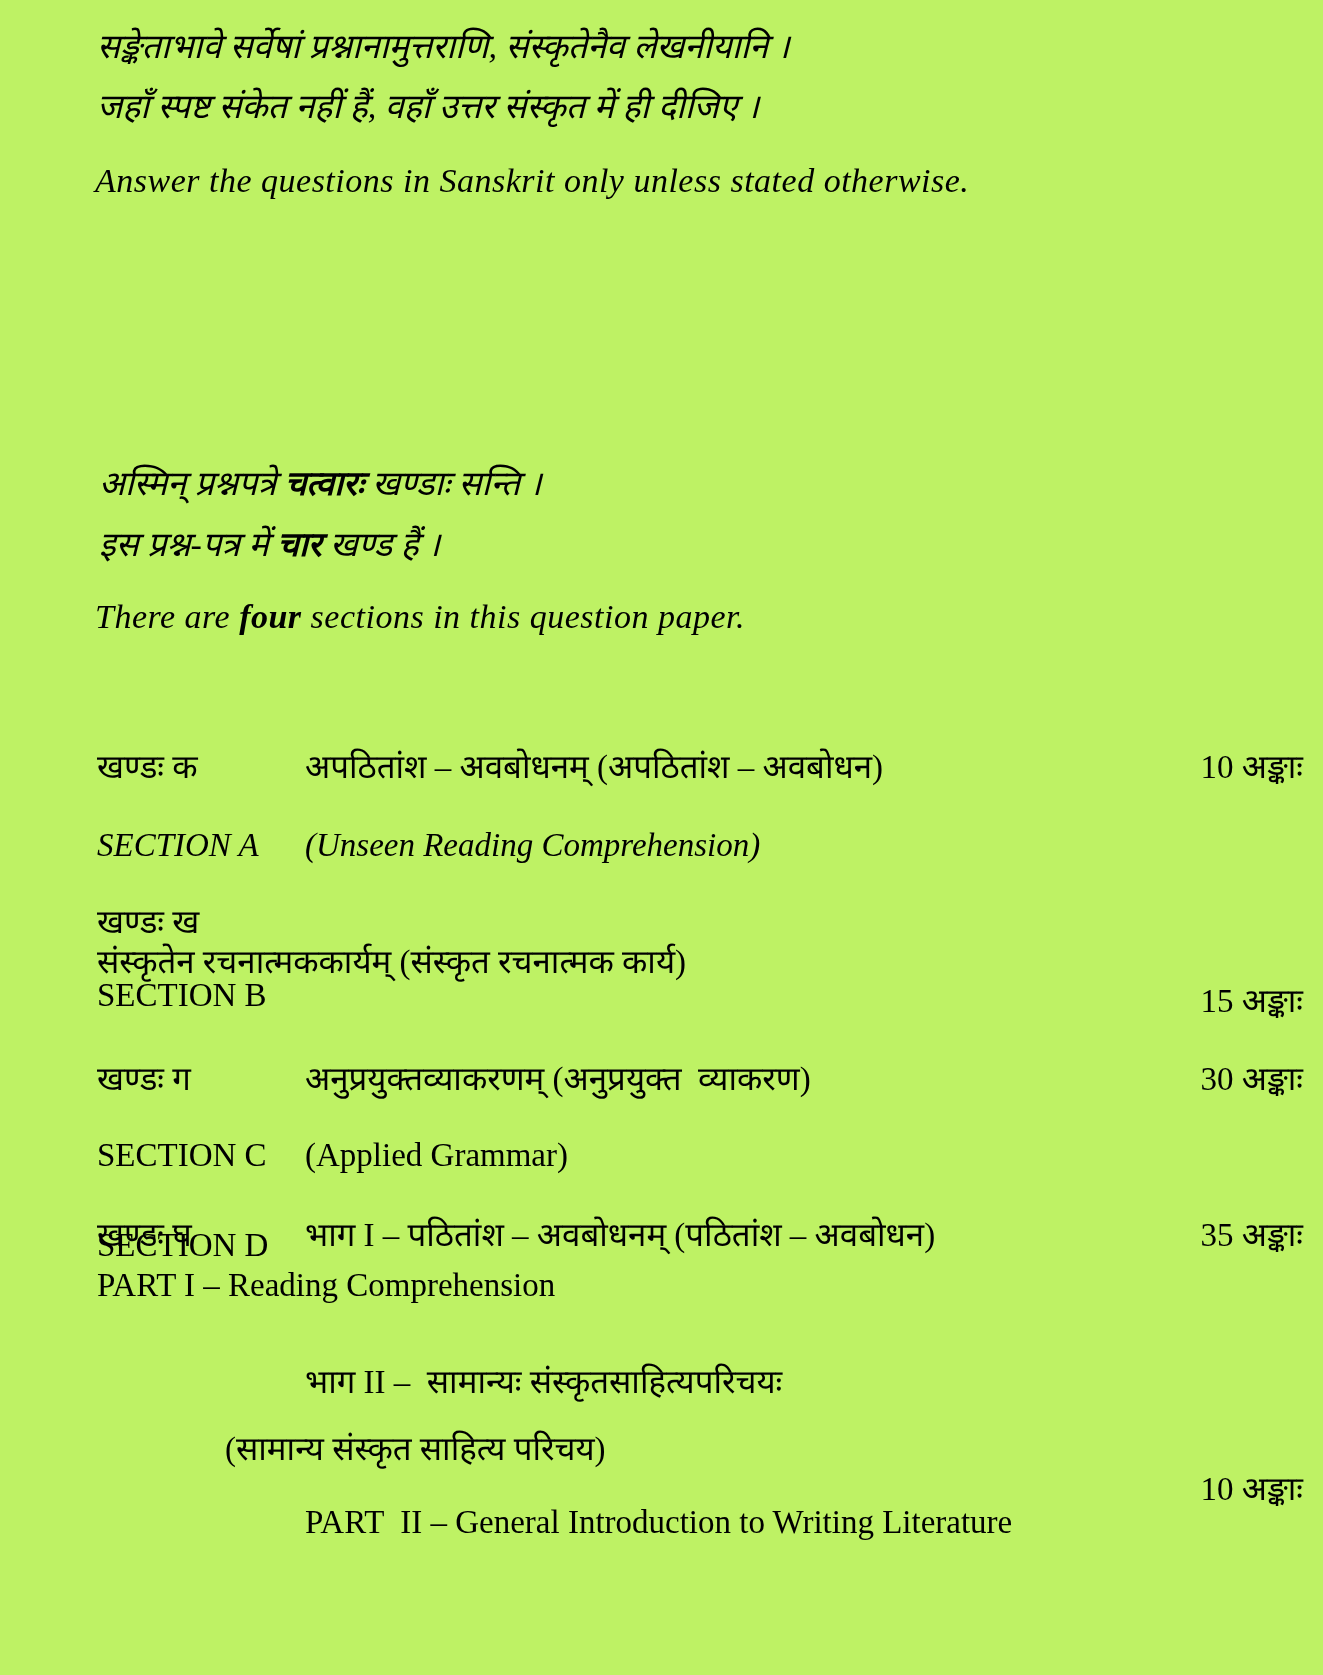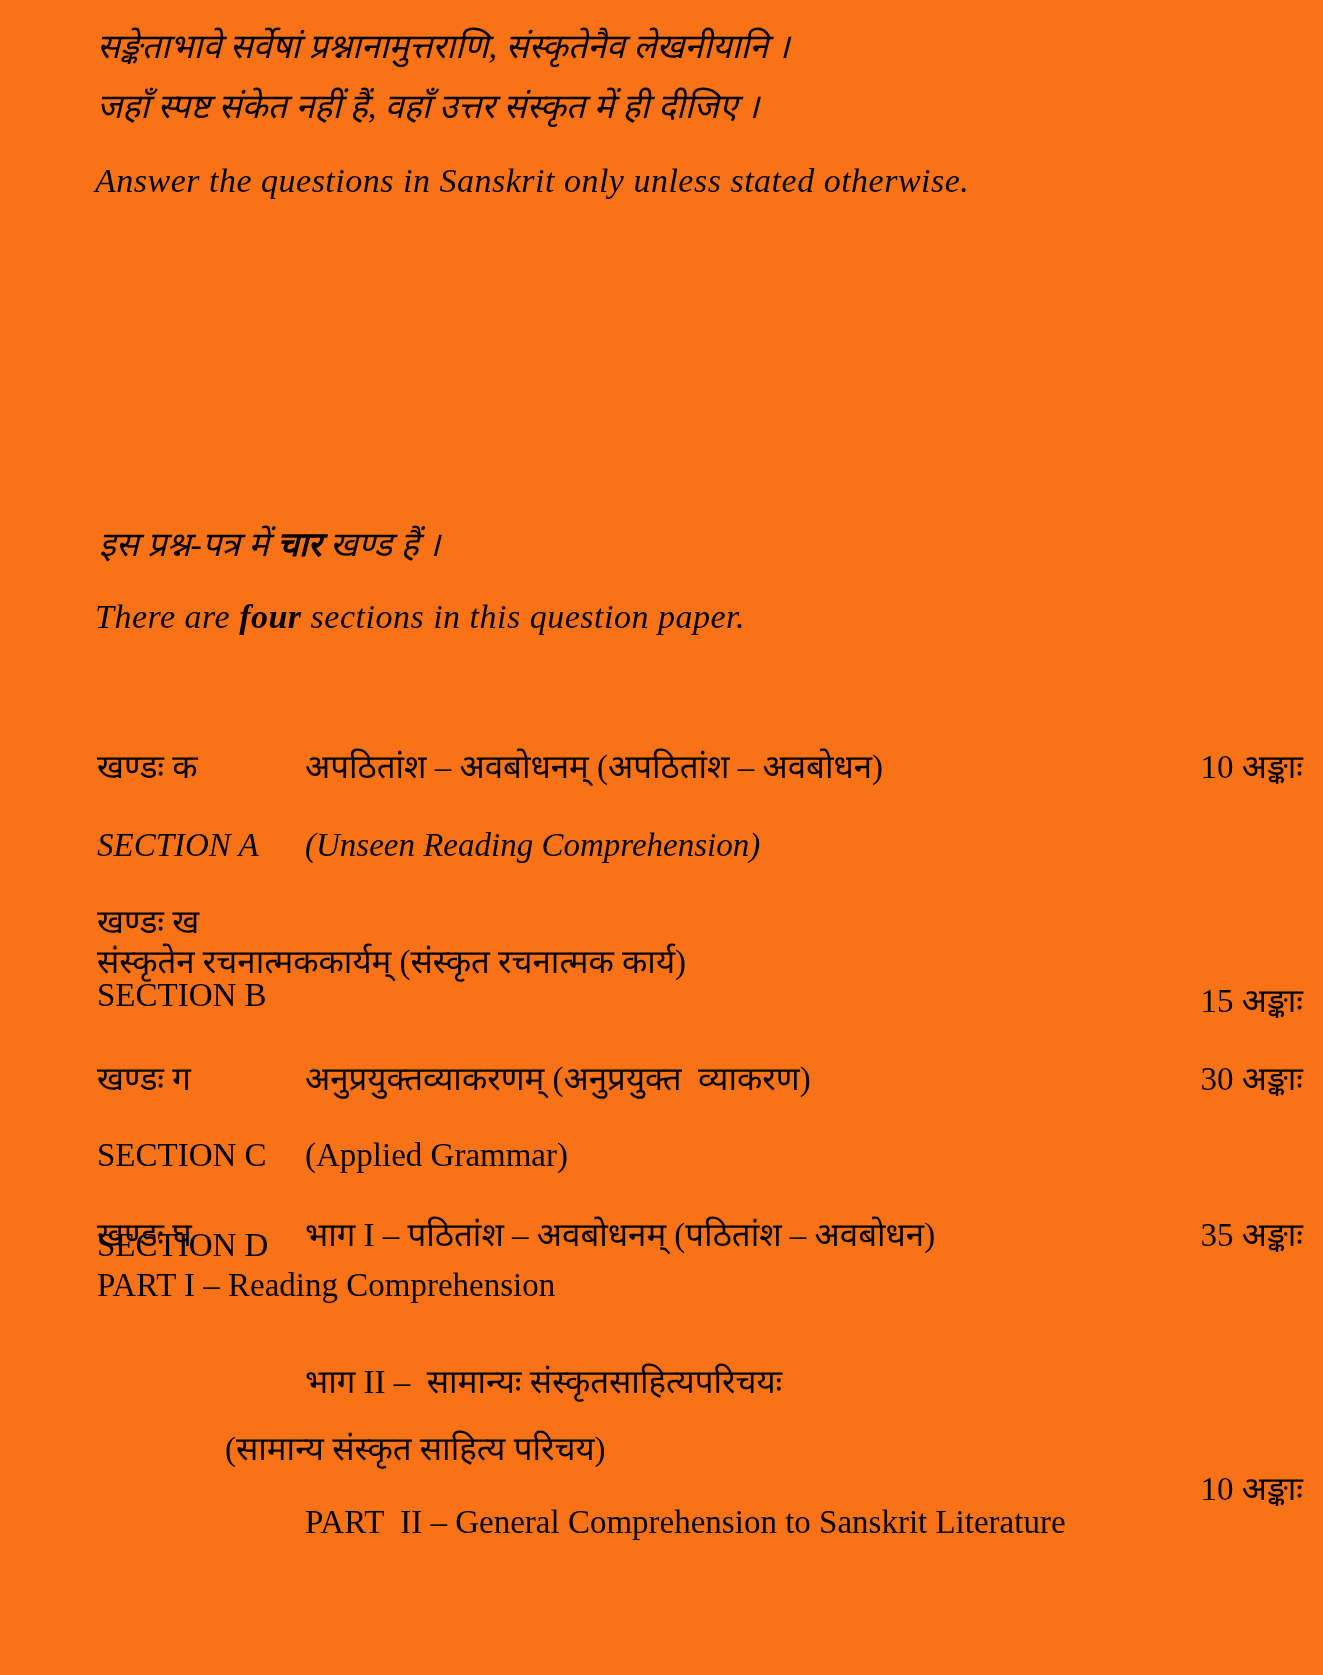--- a/index.html
+++ b/index.html
@@ -1,20 +1,20 @@
 <!DOCTYPE html>
 <html><head>
 <meta charset="utf-8">
 <style>
   html, body { margin: 0; padding: 0; background: #ffffff; }
   .page {
     position: relative;
     width: 1323px;
     height: 1675px;
-    background: #f97316;
+    background: #bef264;
     color: #000000;
     font-family: "Liberation Serif", "DejaVu Serif", serif;
     overflow: hidden;
   }
   .line {
     position: absolute;
     margin: 0;
     white-space: pre-wrap;
     line-height: 1.25;
   }
@@ -77,20 +77,21 @@
 </style>
 </head>
 <body>
 
 <div class="page">
 
   <p class="line deva italic l1">सङ्केताभावे सर्वेषां प्रश्नानामुत्तराणि, संस्कृतेनैव लेखनीयानि ।</p>
   <p class="line deva italic l2">जहाँ स्पष्ट संकेत नहीं हैं, वहाँ उत्तर संस्कृत में ही दीजिए ।</p>
   <p class="line eng italic l3">Answer the questions in Sanskrit only unless stated otherwise.</p>
 
+  <p class="line deva italic n1"><span>अस्मिन् प्रश्नपत्रे </span><span class="bold">चत्वारः</span><span> खण्डाः सन्ति ।</span></p>
 
   <p class="line deva italic n2"><span>इस प्रश्न-पत्र में </span><span class="bold">चार</span><span> खण्ड हैं ।</span></p>
 
   <p class="line eng italic n3"><span>There are </span><span class="bold">four</span><span> sections in this question paper.</span></p>
 
   <div class="trow r1">
     <span class="tlabel">खण्डः क</span>
     <span class="ttitle">अपठितांश – अवबोधनम् (अपठितांश – अवबोधन)</span>
     <span class="tmarks">10 अङ्काः</span>
   </div>
@@ -143,17 +144,17 @@
   </div>
 
   <div class="trow r10 indent">
     <span class="tlabel"></span>
     <span class="ttitle">(सामान्य संस्कृत साहित्य परिचय)</span>
     <span class="tmarks">10 अङ्काः</span>
   </div>
 
   <div class="trow r11">
     <span class="tlabel"></span>
-    <span class="ttitle">PART  II – General Comprehension to Sanskrit Literature</span>
+    <span class="ttitle">PART  II – General Introduction to Writing Literature</span>
     <span class="tmarks"></span>
   </div>
 
 </div>
 
 </body></html>

